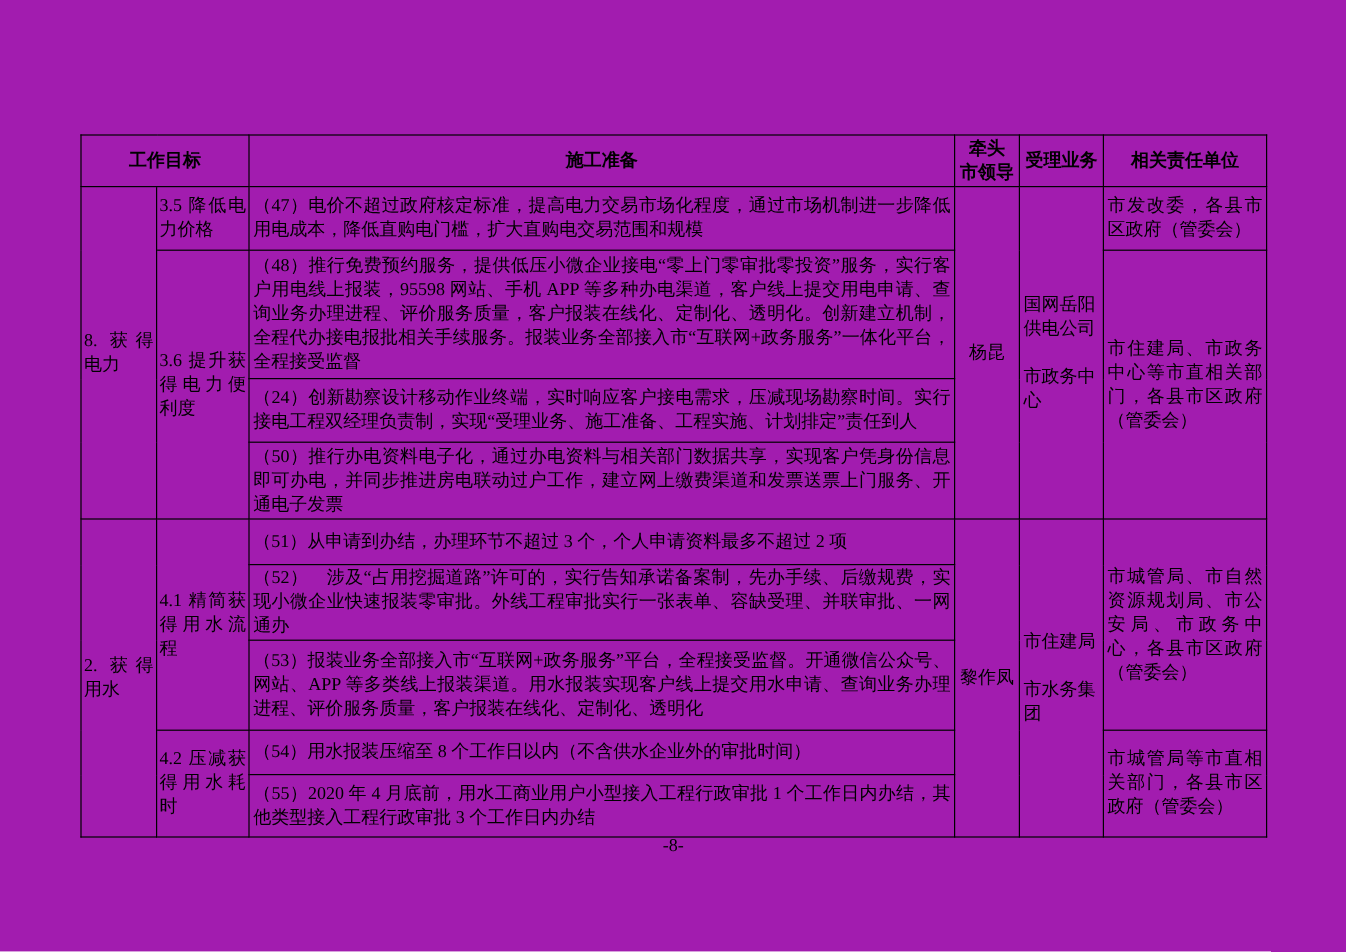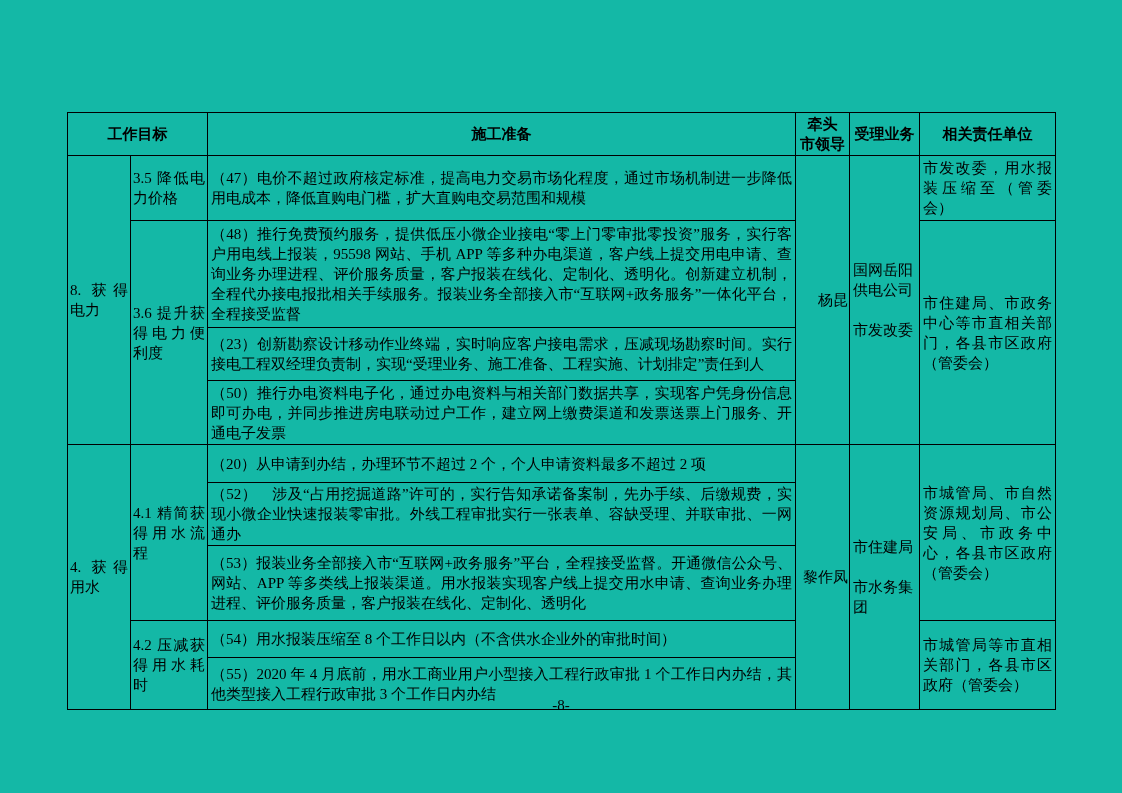--- a/index.html
+++ b/index.html
@@ -4,21 +4,21 @@
 <style>
   html, body {
     margin: 0;
     padding: 0;
     background: #ffffff;
   }
   .page {
     position: relative;
     width: 1122px;
     height: 793px;
-    background: #14b8a6;
+    background: #a21caf;
     font-family: "Liberation Serif", "DejaVu Serif", serif;
     color: #000000;
     overflow: hidden;
   }
   table.doc-table {
     position: absolute;
     left: 67px;
     top: 112px;
     width: 988px;
     border-collapse: collapse;
@@ -47,21 +47,21 @@
   }
   td.goal, td.subgoal {
     text-align: justify;
     padding: 1px 2px;
   }
   td.measure {
     text-align: justify;
     margin-left: 20px;
   }
   td.leader {
-    text-align: right;
+    text-align: center;
     padding: 1px 1px;
   }
   td.leadunit {
     text-align: left;
     padding: 1px 3px;
   }
   td.resp {
     text-align: justify;
     padding: 2px 3px;
   }
@@ -113,42 +113,42 @@
       <th>相关责任单位</th>
     </tr>
 
     <tr class="r47">
       <td rowspan="4" class="goal">8. 获得电力</td>
       <td class="subgoal">3.5 降低电力价格</td>
       <td class="measure">（47）电价不超过政府核定标准，提高电力交易市场化程度，通过市场机制进一步降低用电成本，降低直购电门槛，扩大直购电交易范围和规模</td>
       <td rowspan="4" class="leader">杨昆</td>
       <td rowspan="4" class="leadunit pre">国网岳阳供电公司
 
-市发改委</td>
-      <td class="resp">市发改委，用水报装压缩至（管委会）</td>
+市政务中心</td>
+      <td class="resp">市发改委，各县市区政府（管委会）</td>
     </tr>
 
     <tr class="r48">
       <td rowspan="3" class="subgoal">3.6 提升获得电力便利度</td>
       <td class="measure">（48）推行免费预约服务，提供低压小微企业接电“零上门零审批零投资”服务，实行客户用电线上报装，95598 网站、手机 APP 等多种办电渠道，客户线上提交用电申请、查询业务办理进程、评价服务质量，客户报装在线化、定制化、透明化。创新建立机制，全程代办接电报批相关手续服务。报装业务全部接入市“互联网+政务服务”一体化平台，全程接受监督</td>
       <td rowspan="3" class="resp">市住建局、市政务中心等市直相关部门，各县市区政府（管委会）</td>
     </tr>
 
     <tr class="r49">
-      <td class="measure">（23）创新勘察设计移动作业终端，实时响应客户接电需求，压减现场勘察时间。实行接电工程双经理负责制，实现“受理业务、施工准备、工程实施、计划排定”责任到人</td>
+      <td class="measure">（24）创新勘察设计移动作业终端，实时响应客户接电需求，压减现场勘察时间。实行接电工程双经理负责制，实现“受理业务、施工准备、工程实施、计划排定”责任到人</td>
     </tr>
 
     <tr class="r50">
       <td class="measure">（50）推行办电资料电子化，通过办电资料与相关部门数据共享，实现客户凭身份信息即可办电，并同步推进房电联动过户工作，建立网上缴费渠道和发票送票上门服务、开通电子发票</td>
     </tr>
 
     <tr class="r51">
-      <td rowspan="5" class="goal">4. 获得用水</td>
+      <td rowspan="5" class="goal">2. 获得用水</td>
       <td rowspan="3" class="subgoal">4.1 精简获得用水流程</td>
-      <td class="measure">（20）从申请到办结，办理环节不超过 2 个，个人申请资料最多不超过 2 项</td>
+      <td class="measure">（51）从申请到办结，办理环节不超过 3 个，个人申请资料最多不超过 2 项</td>
       <td rowspan="5" class="leader">黎作凤</td>
       <td rowspan="5" class="leadunit pre">市住建局
 
 市水务集团</td>
       <td rowspan="3" class="resp">市城管局、市自然资源规划局、市公安局、市政务中心，各县市区政府（管委会）</td>
     </tr>
 
     <tr class="r52">
       <td class="measure">（52）　涉及“占用挖掘道路”许可的，实行告知承诺备案制，先办手续、后缴规费，实现小微企业快速报装零审批。外线工程审批实行一张表单、容缺受理、并联审批、一网通办</td>
     </tr>

